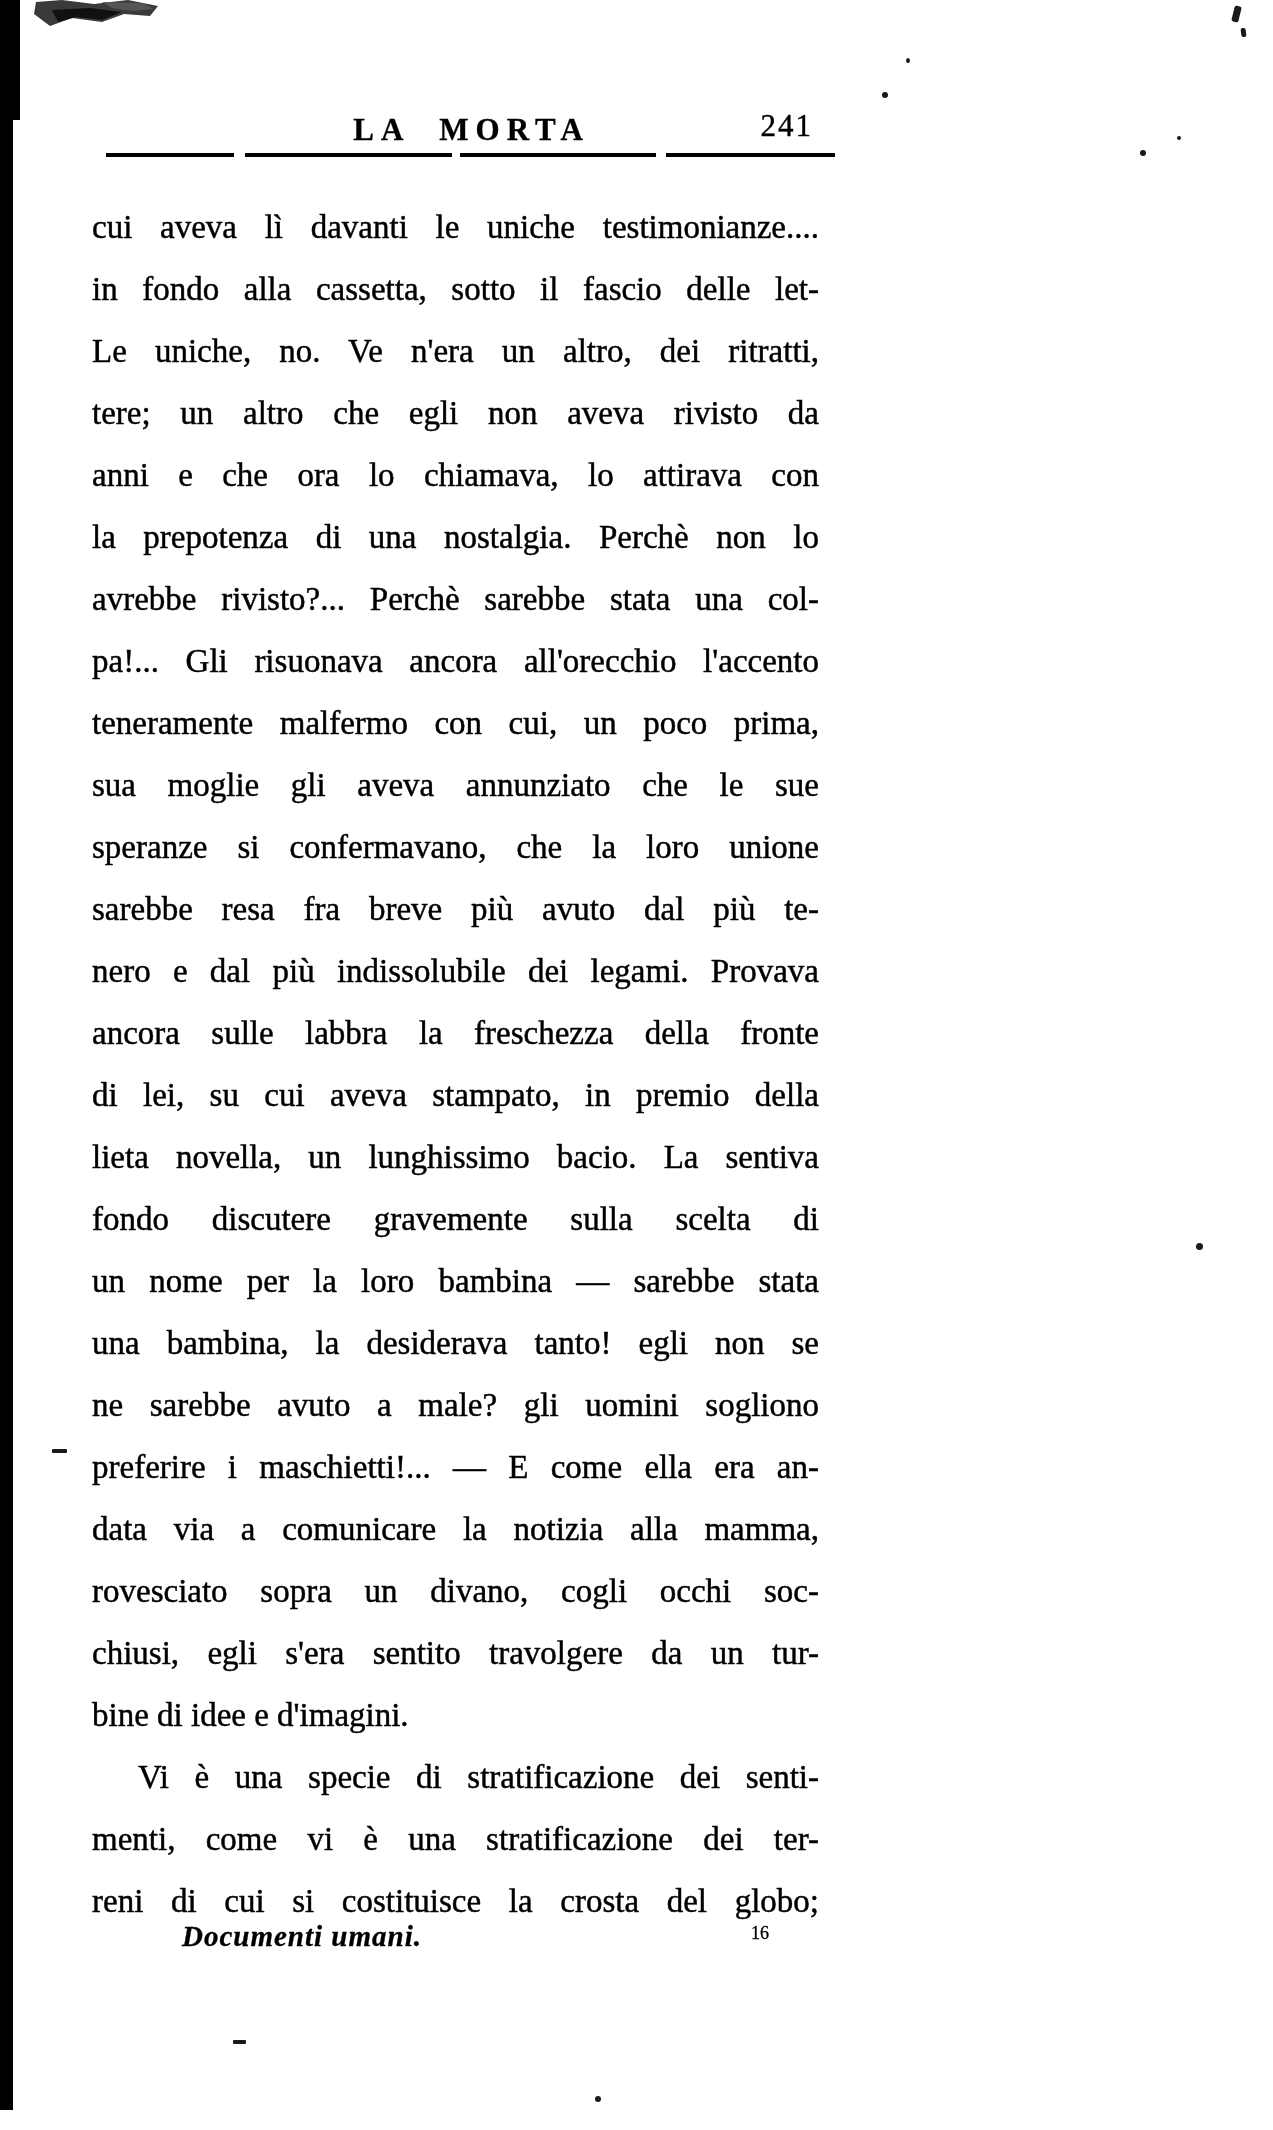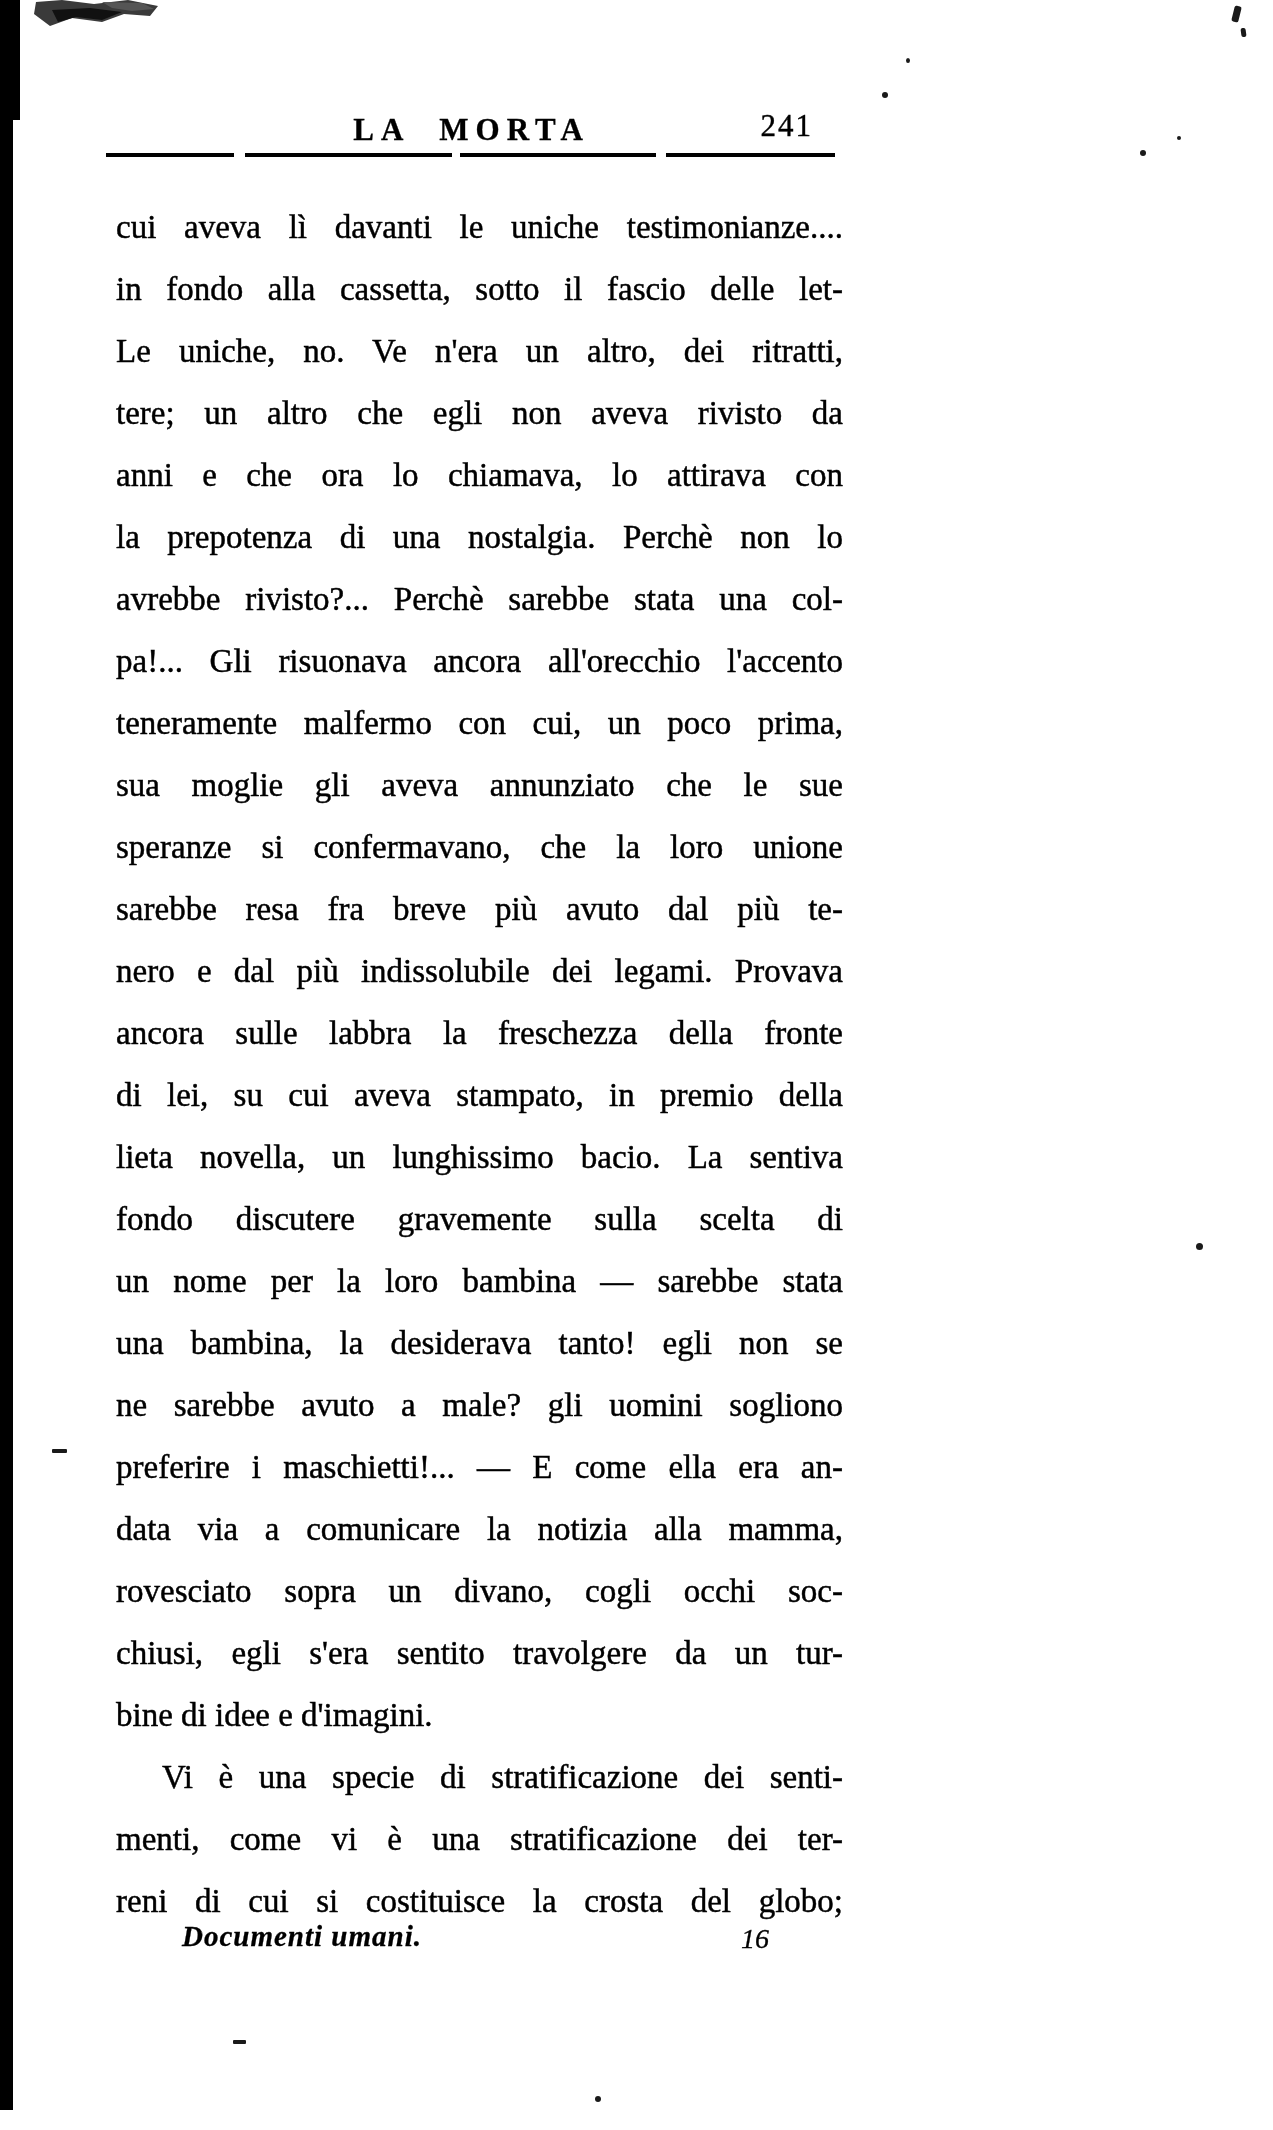--- a/index.html
+++ b/index.html
@@ -28,21 +28,21 @@
   .header-rule {
     position: absolute; left: 106px; top: 153px; width: 729px; height: 4px;
     background: linear-gradient(90deg,
       #000 0 17.5%, transparent 17.5% 19%,
       #000 19% 47.5%, transparent 47.5% 48.6%,
       #000 48.6% 75.5%, transparent 75.5% 76.8%,
       #000 76.8% 100%);
   }
 
   
-  .body-block { position: absolute; left: 116px; top: 196px; width: 727px; }
+  .body-block { position: absolute; left: 92px; top: 196px; width: 727px; }
   .ln {
     font-size: 33px;
     line-height: 62px;
     height: 62px;
     text-align: justify;
     text-align-last: justify;
     -webkit-text-stroke: 0.45px #000;
     white-space: nowrap; 
   }
   
@@ -52,22 +52,21 @@
 
   
   .footer { position: absolute; left: 108px; top: 1920px; width: 727px; height: 44px; }
   .series-title {
     position: absolute; left: 74px; top: 0;
     font-size: 29px; font-style: italic; font-weight: bold; letter-spacing: 1px;
     -webkit-text-stroke: 0.3px #000;
   }
   .signature-number {
     position: absolute; right: 66px; top: 3px;
-    font-size: 28px;
-    font-style: italic;
+    font-size: 18px;
     -webkit-text-stroke: 0.3px #000;
   }
 
   
   .gutter-bar {
     position: absolute; left: 0; top: 12px; width: 13px; height: 2098px;
     background: #000;
   }
   .gutter-bar-top {
     position: absolute; left: 0; top: 0; width: 20px; height: 120px;

